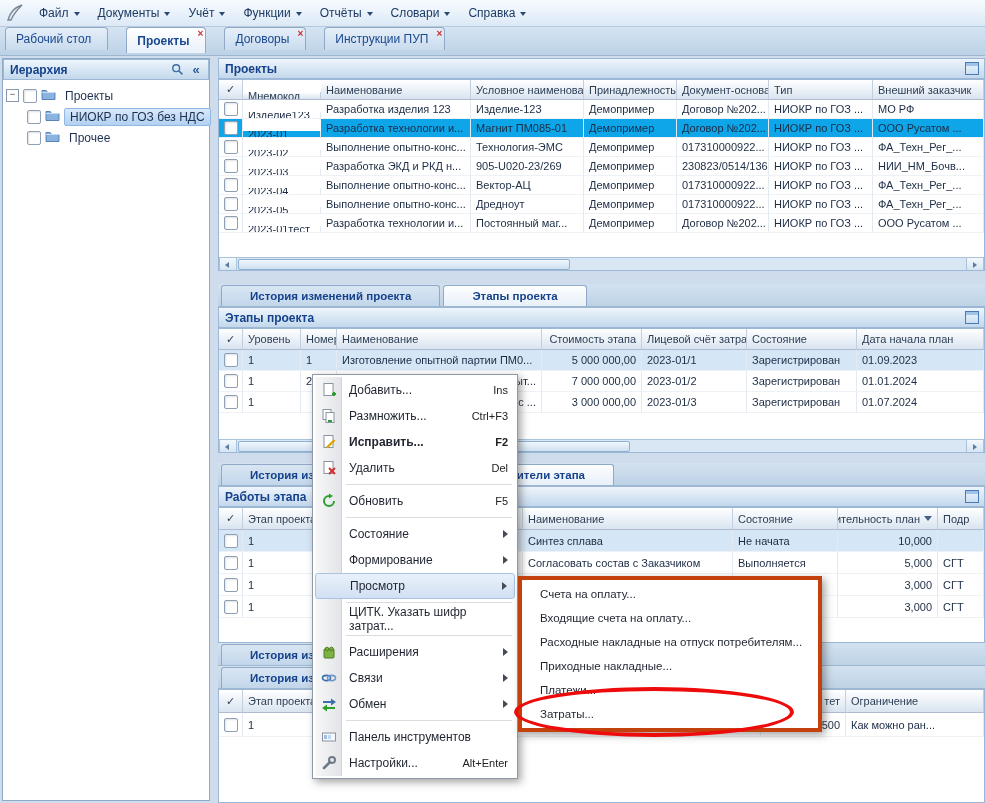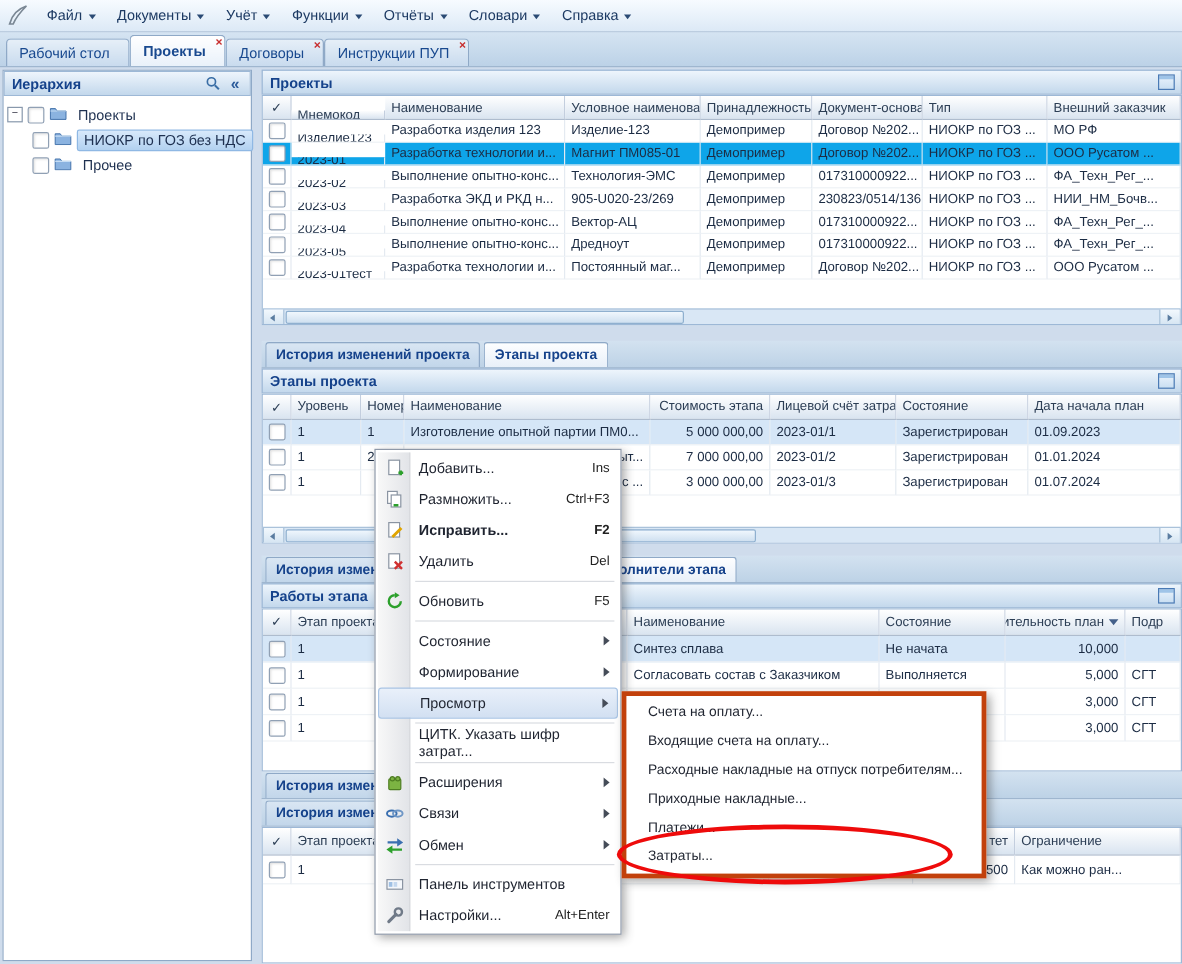--- a/index.html
+++ b/index.html
@@ -6,21 +6,21 @@
   body{font-family:"Liberation Sans",sans-serif;background:#cfdcec;}
   #app{position:relative;width:985px;height:803px;background:#cfdcec;overflow:hidden;color:#1e3050;font-size:12px;}
 
   
   .menubar{position:absolute;left:0;top:0;width:985px;height:27px;background:linear-gradient(#f7fbff,#dce9f6);border-bottom:1px solid #b7c9dd;display:flex;align-items:center;padding-left:4px;box-sizing:border-box;}
   .logo{width:22px;height:22px;margin-right:4px;display:flex;align-items:center;justify-content:center;}
   .menu-item{padding:4px 9px;color:#1d3a63;display:flex;align-items:center;gap:5px;cursor:default;}
   .dd-arr{width:0;height:0;border-left:3.5px solid transparent;border-right:3.5px solid transparent;border-top:4px solid #2a4a74;margin-top:2px;}
 
   
-  .tabbar{position:absolute;left:0;top:27px;width:985px;height:29px;background:linear-gradient(#d5e4f2,#bcd2e7);border-bottom:1px solid #9fb6cf;display:flex;align-items:flex-end;padding-left:5px;gap:0;box-sizing:border-box;}
+  .tabbar{position:absolute;left:0;top:27px;width:985px;height:29px;background:linear-gradient(#d5e4f2,#bcd2e7);border-bottom:1px solid #9fb6cf;display:flex;align-items:flex-start;padding-left:5px;gap:18px;box-sizing:border-box;}
   .wtab{position:relative;height:23px;display:flex;align-items:center;padding:0 16px 0 10px;background:linear-gradient(#e6eff8,#c9dbee);border:1px solid #8fa9c7;border-bottom:none;border-radius:4px 4px 0 0;color:#19498f;box-sizing:border-box;}
   .wtab.active{background:linear-gradient(#ffffff,#e9f1fa);font-weight:bold;height:26px;}
   .closeico{position:absolute;top:0px;right:2px;color:#c72f2f;font-weight:bold;font-size:10px;line-height:11px;}
   .closeico::before{content:"\00d7";}
 
   
   .panel-hdr{height:21px;background:linear-gradient(#eef5fc,#c3d8ec);border:1px solid #9db8d6;display:flex;align-items:center;padding:0 4px 0 6px;font-weight:bold;color:#15428b;box-sizing:border-box;font-size:12px;}
   .panel-hdr .sp{flex:1;}
   .hdr-ico{width:16px;height:16px;margin-left:3px;display:flex;align-items:center;justify-content:center;}
   .grid-ico{width:12px;height:11px;border:1px solid #4a7ab5;background:linear-gradient(#eaf3fc,#cadff2);box-shadow:inset 0 3px 0 #9fc4e8;}
@@ -35,21 +35,21 @@
   .cb{width:12px;height:12px;border:1px solid #90a0b4;background:#fff;border-radius:2px;box-shadow:inset 1px 1px 2px rgba(0,0,0,.12);flex:none;}
   .tlabel{padding:1px 5px;white-space:nowrap;}
   .tlabel.sel{background:linear-gradient(#d8e9fb,#b2d1f0);border:1px solid #8fb8e4;border-radius:2px;}
   .indent{width:17px;flex:none;}
 
   
   .main{position:absolute;left:218px;top:58px;width:767px;height:745px;}
   .abs{position:absolute;left:0;width:767px;box-sizing:border-box;}
 
   .tstrip{height:23px;background:linear-gradient(#d3e2f0,#bdd2e6);border-bottom:1px solid #9fb6cf;display:flex;align-items:flex-end;padding-left:3px;gap:3px;box-sizing:border-box;}
-  .stab{height:21px;display:flex;align-items:center;padding:0 8px;background:linear-gradient(#d9e6f3,#c2d6ea);border:1px solid #8fa9c7;border-bottom:none;border-radius:3px 3px 0 0;color:#15428b;font-size:11.5px;font-weight:bold;box-sizing:border-box;white-space:nowrap;}
+  .stab{height:21px;display:flex;align-items:center;padding:0 28px;background:linear-gradient(#d9e6f3,#c2d6ea);border:1px solid #8fa9c7;border-bottom:none;border-radius:3px 3px 0 0;color:#15428b;font-size:11.5px;font-weight:bold;box-sizing:border-box;white-space:nowrap;}
   .stab.active{background:linear-gradient(#fdfeff,#e8f0f9);}
   .stab.frag{width:200px;justify-content:flex-end;}
 
   .grid{background:#fff;border:1px solid #9db8d6;box-sizing:border-box;overflow:hidden;}
   .hrow,.row{display:flex;width:100%;}
   .th{background:linear-gradient(#ffffff,#d9e4f0);border-right:1px solid #c3cede;border-bottom:1px solid #aebcce;font-size:11px;color:#2c3e55;display:flex;align-items:center;padding:0 5px;box-sizing:border-box;white-space:nowrap;overflow:hidden;}
   .td{border-right:1px solid #e4eaf1;border-bottom:1px solid #eef2f6;font-size:11px;color:#1c2c44;display:flex;align-items:center;padding:0 5px;box-sizing:border-box;white-space:nowrap;overflow:hidden;}
   .rt{justify-content:flex-end;text-align:right;}
   .row.sel .td{background:#0ea5e9;}
   .row.cur .td{background:#d5e6f7;}

